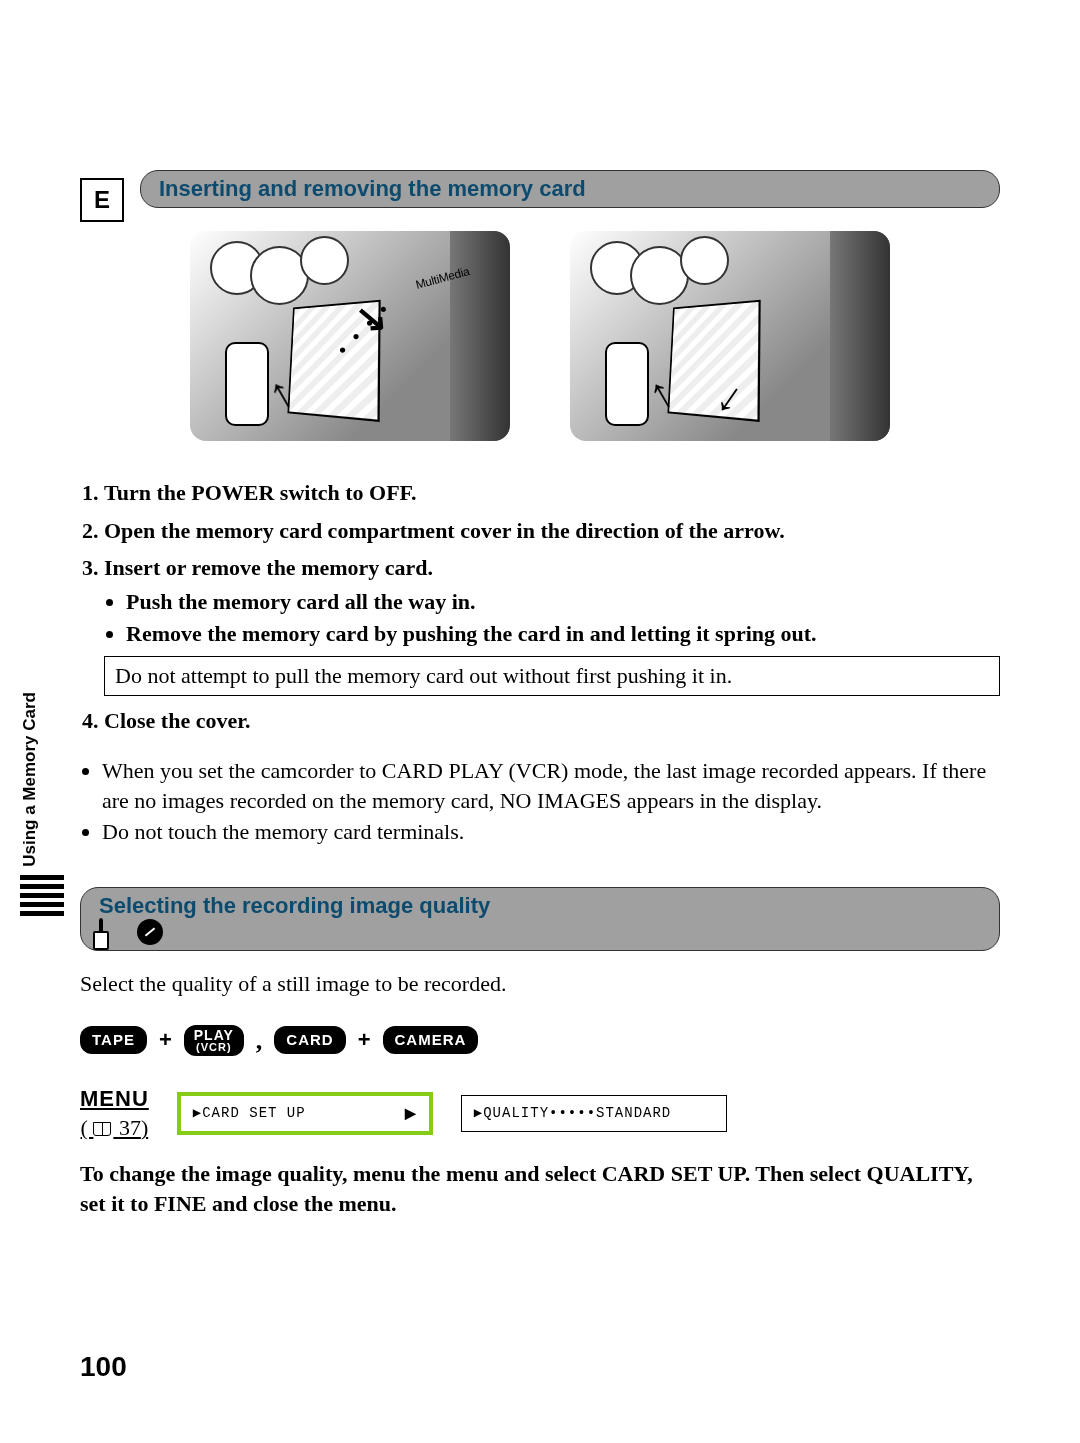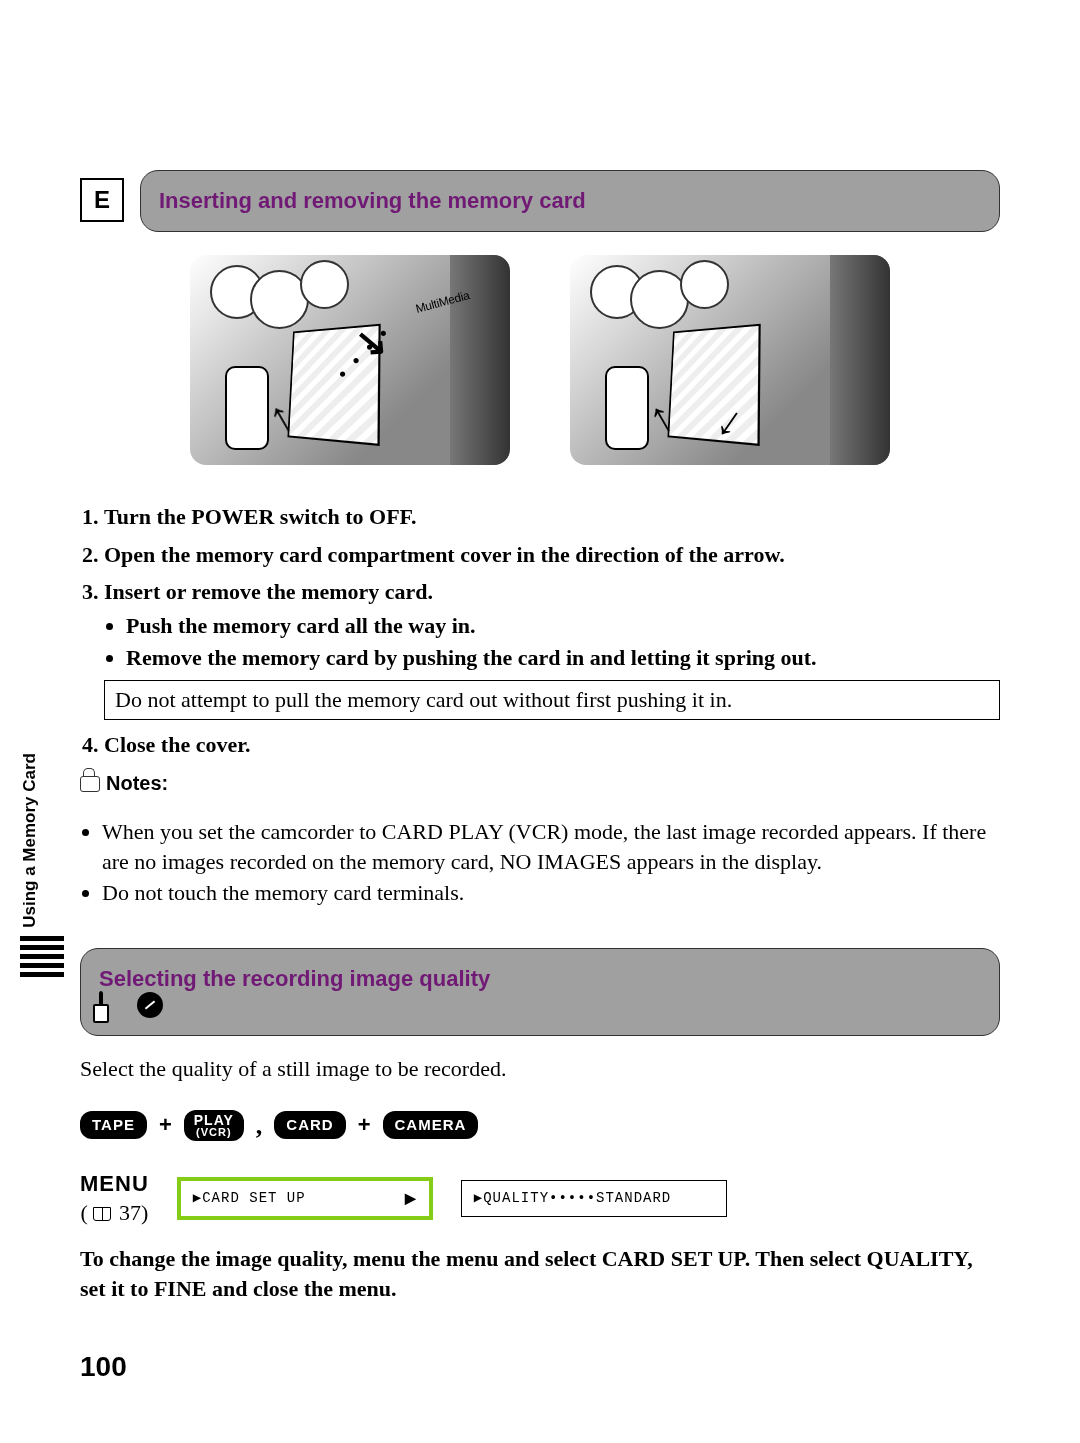--- a/index.html
+++ b/index.html
@@ -1,18 +1,18 @@
 <!DOCTYPE html>
 <html><head>
 <meta charset="utf-8">
 <style>
   body { margin: 0; padding: 0; font-family: "Times New Roman", serif; background: #fff; }
   .page { width: 1080px; height: 1443px; position: relative; box-sizing: border-box; padding: 170px 80px 80px 80px; }
   .e-box { position: absolute; top: 178px; left: 80px; width: 40px; height: 40px; border: 2px solid #000; display: flex; align-items: center; justify-content: center; font-family: Arial, sans-serif; font-weight: bold; font-size: 24px; }
-  .title-bar { background: #a0a0a0; border-radius: 18px; border: 1px solid #333; padding: 17px 18px; font-family: Arial, sans-serif; font-weight: bold; font-size: 22px; margin-left: 60px; margin-bottom: 18px; position: relative; color: #701a75; }
+  .title-bar { background: #a0a0a0; border-radius: 18px; border: 1px solid #333; padding: 5px 18px; font-family: Arial, sans-serif; font-weight: bold; font-size: 22px; margin-left: 60px; margin-bottom: 18px; position: relative; color: #0c4a6e; }
   .title-bar.full { margin-left: 0; display: flex; justify-content: space-between; align-items: flex-start; flex-direction: column; }
   .image-placeholder { width: 700px; height: 220px; margin: 0 auto 32px auto; display: flex; justify-content: space-between; align-items: center; }
   .cam-illustration { width: 320px; height: 210px; position: relative; border-radius: 16px; overflow: hidden; }
   .cam-shape { position: absolute; inset: 0; background: linear-gradient(135deg, #fff 0%, #888 70%); border-radius: 12px; }
   .cam-circle { position: absolute; border: 2px solid #333; border-radius: 50%; background: #fff; }
   .c1 { top: 10px; left: 20px; width: 50px; height: 50px; }
   .c2 { top: 15px; left: 60px; width: 55px; height: 55px; }
   .c3 { top: 5px; left: 110px; width: 45px; height: 45px; }
   .cam-slot { position: absolute; bottom: 25px; left: 95px; width: 90px; height: 110px; border: 2px solid #000; background: repeating-linear-gradient(135deg, #eee 0 6px, #fff 6px 12px); transform: perspective(200px) rotateY(-18deg) rotateX(6deg); }
   .card-label { position: absolute; top: 40px; right: 40px; transform: rotate(-15deg); font-family: Arial; font-size: 12px; letter-spacing: -0.3px; }
@@ -50,21 +50,21 @@
 
   .select-line { margin: 12px 0 24px 0; }
   .btn-row { display: flex; align-items: center; gap: 12px; margin-bottom: 26px; }
   .pill { background: #000; color: #fff; font-family: Arial, sans-serif; font-weight: bold; font-size: 15px; padding: 4px 12px; border-radius: 12px; letter-spacing: 1px; }
   .pill.stack { text-align: center; line-height: 1; padding: 3px 10px; }
   .pill.stack .top { font-size: 14px; display: block; }
   .pill.stack .bot { font-size: 11px; display: block; }
   .plus { font-family: Arial; font-size: 22px; font-weight: bold; }
   .comma { font-size: 26px; font-weight: bold; }
   .menu-row { display: flex; align-items: center; gap: 28px; margin-bottom: 16px; }
-  .menu-block { text-align: center; }
+  .menu-block { text-align: center; text-decoration: underline; }
   .menu-word { font-family: Arial Black, Arial, sans-serif; font-weight: 900; font-size: 22px; letter-spacing: 1px; }
   .menu-sub { font-size: 22px; }
   .book-ico { display: inline-block; width: 16px; height: 12px; border: 1.4px solid #000; border-radius: 0 0 3px 3px; vertical-align: -1px; margin-right: 2px; position: relative; }
   .book-ico:before { content: ""; position: absolute; left: 50%; top: -1px; bottom: -1px; width: 1px; background: #000; }
   .menu-box { border: 4px solid #84cc16; padding: 8px 12px; font-family: "Courier New", monospace; font-size: 14px; letter-spacing: 1px; display: flex; justify-content: space-between; align-items: center; min-width: 224px; }
   .chev { font-family: Arial; font-weight: bold; }
   .menu-box2 { border: 1px solid #000; padding: 8px 12px; font-family: "Courier New", monospace; font-size: 14px; letter-spacing: 1px; min-width: 240px; }
   .final-para { font-weight: bold; margin-top: 6px; }
   .page-num { position: absolute; bottom: 60px; left: 80px; font-family: Arial, sans-serif; font-weight: bold; font-size: 28px; }
 </style>
@@ -111,23 +111,20 @@
       <li><span>Insert or remove the memory card.</span>
         <ul class="sub">
           <li>Push the memory card all the way in.</li>
           <li>Remove the memory card by pushing the card in and letting it spring out.</li>
         </ul>
         <div class="note-box">Do not attempt to pull the memory card out without first pushing it in.</div>
       </li>
       <li><span>Close the cover.</span></li>
     </ol>
 
-    <div class="notes-head">
-      <span class="lock-ico"></span><span>Notes:</span>
-    </div>
     <ul class="notes-list">
       <li>When you set the camcorder to CARD PLAY (VCR) mode, the last image recorded appears. If there are no images recorded on the memory card, NO IMAGES appears in the display.</li>
       <li>Do not touch the memory card terminals.</li>
     </ul>
   </div>
 
   <div class="sec2-wrap">
     <div class="bars-ico">
       <div></div>
         <div></div>

